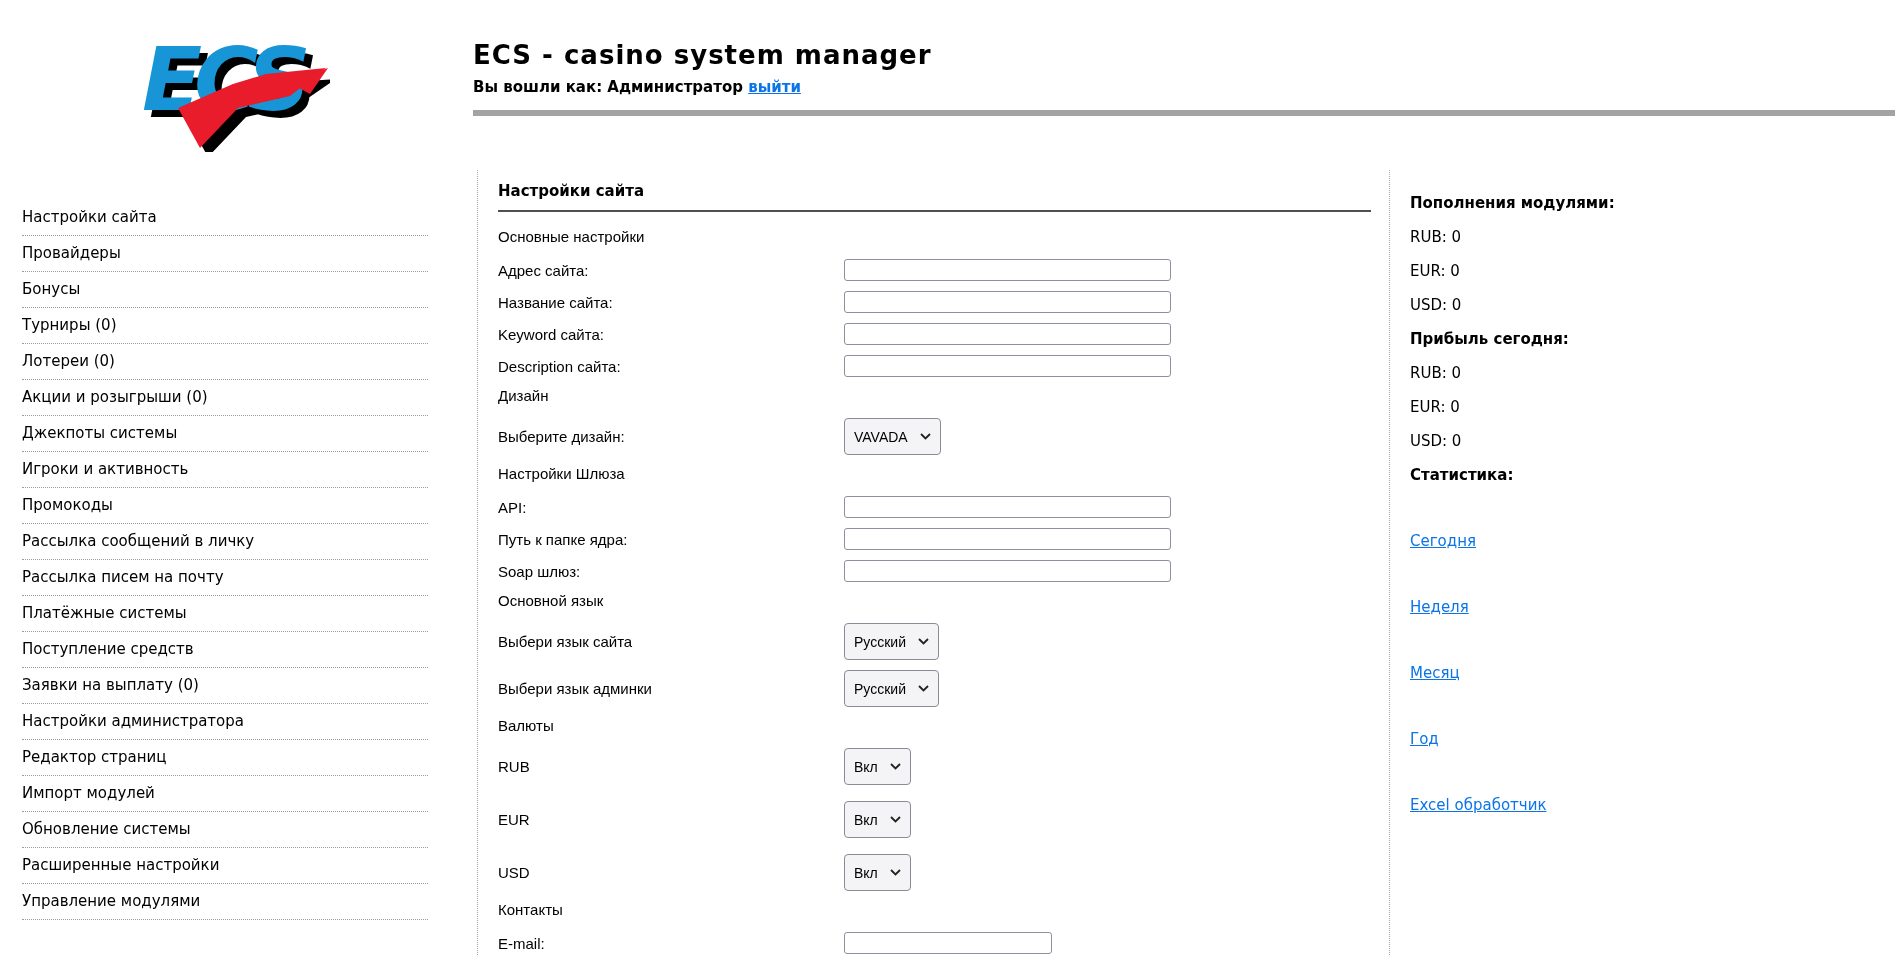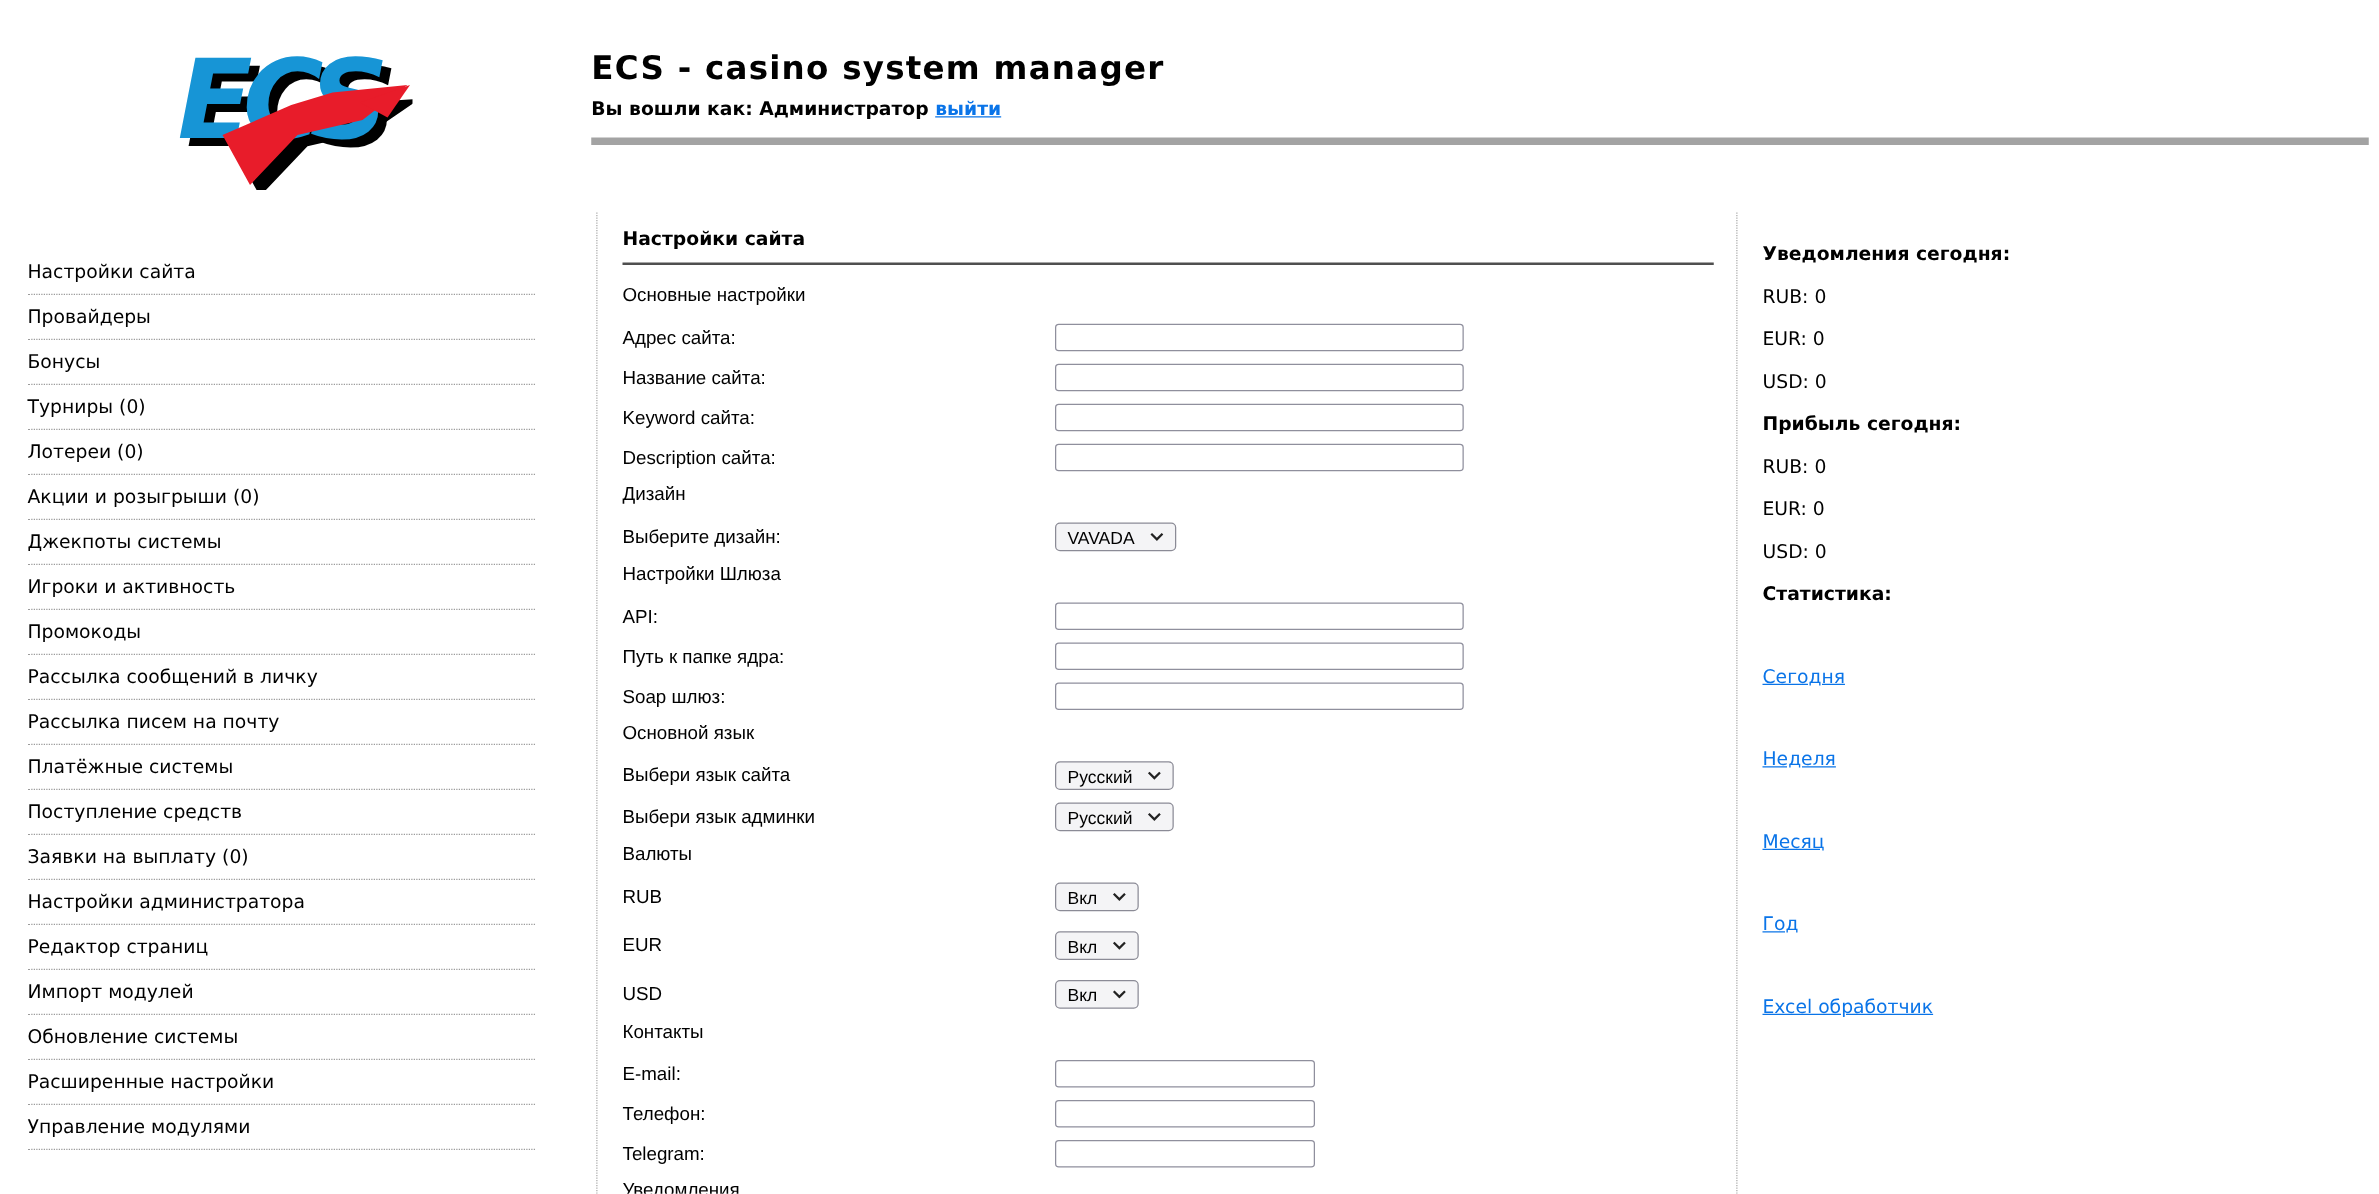--- a/index.html
+++ b/index.html
@@ -31,21 +31,21 @@
   .form { font-family:"Liberation Sans", sans-serif; font-size:15px; }
   .section { font-weight:normal; margin:4px 0 14px; }
   .row { display:flex; align-items:center; margin-bottom:10px; }
   .row label { width:346px; flex:0 0 346px; }
   .gap-top { margin-top:16px; }
 
   .txt { width:327px; height:22px; border:1px solid #8f8f9d; border-radius:3px;
          background:#fff; font:14px "Liberation Sans", sans-serif; padding:0 5px; }
   .txt.small { width:208px; }
 
-  .select { display:inline-flex; align-items:center; gap:12px; height:23px;
+  .select { display:inline-flex; align-items:center; gap:12px; height:37px;
             background:#f4f4f6; border:1px solid #8b8b96; border-radius:4px;
             padding:0 9px; font:14px "Liberation Sans", sans-serif; cursor:pointer; }
   .select svg { flex:0 0 auto; }
 
   .stats { flex:1 1 auto; padding:24px 0 0 20px; font-size:15px; }
   .stats-header { font-weight:bold; margin-bottom:16px; }
   .stats-value { margin-bottom:16px; }
   .stats-link { display:table; margin-bottom:15px; text-decoration:underline; cursor:pointer;margin-top:48px; }
 </style>
 </head>
@@ -239,21 +239,21 @@
     <label>Telegram:</label>
     <input class="txt small" type="text" style="">
   </div>
 
   <div class="section">Уведомления</div>
 
 </div>
   </div>
 
   <div class="stats">
-      <div class="stats-header">Уведомления сегодня:</div>
+      <div class="stats-header">Пополнения модулями:</div>
       <div class="stats-value">RUB: 0</div>
       <div class="stats-value">EUR: 0</div>
       <div class="stats-value">USD: 0</div>
       <div class="stats-header">Прибыль сегодня:</div>
       <div class="stats-value">RUB: 0</div>
       <div class="stats-value">EUR: 0</div>
       <div class="stats-value">USD: 0</div>
       <div class="stats-header">Статистика:</div>
       <a class="stats-link" href="#">Сегодня</a>
       <a class="stats-link" href="#">Неделя</a>

